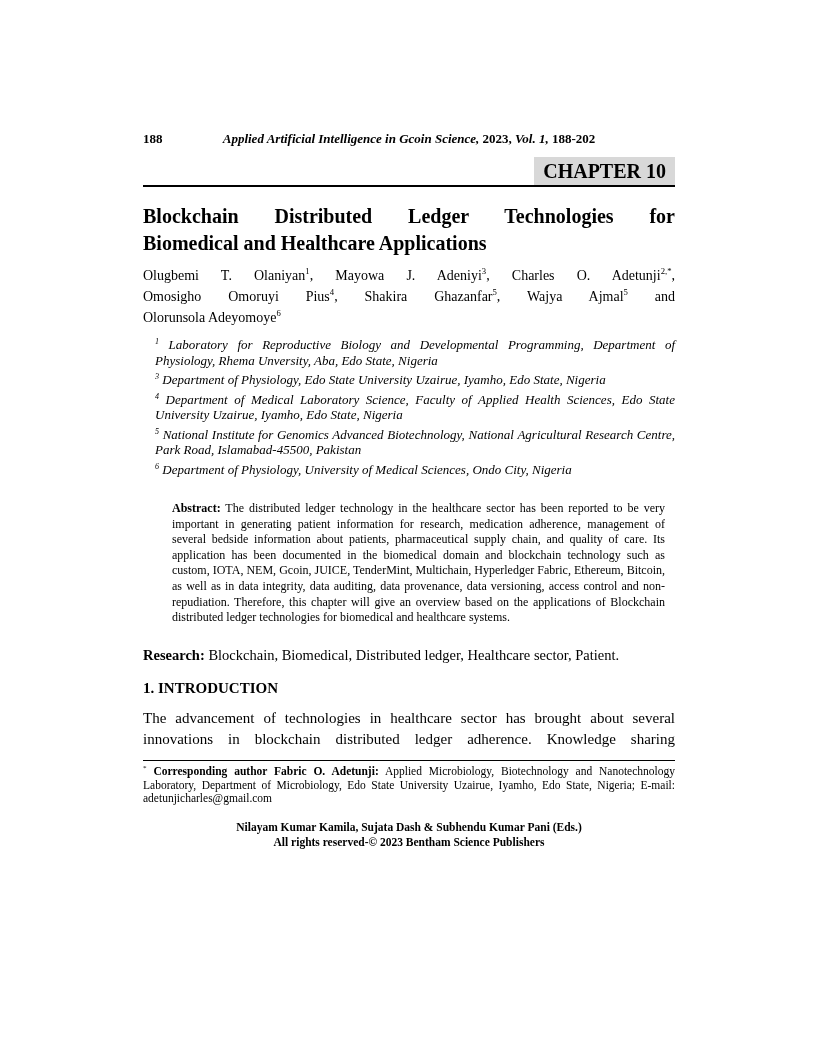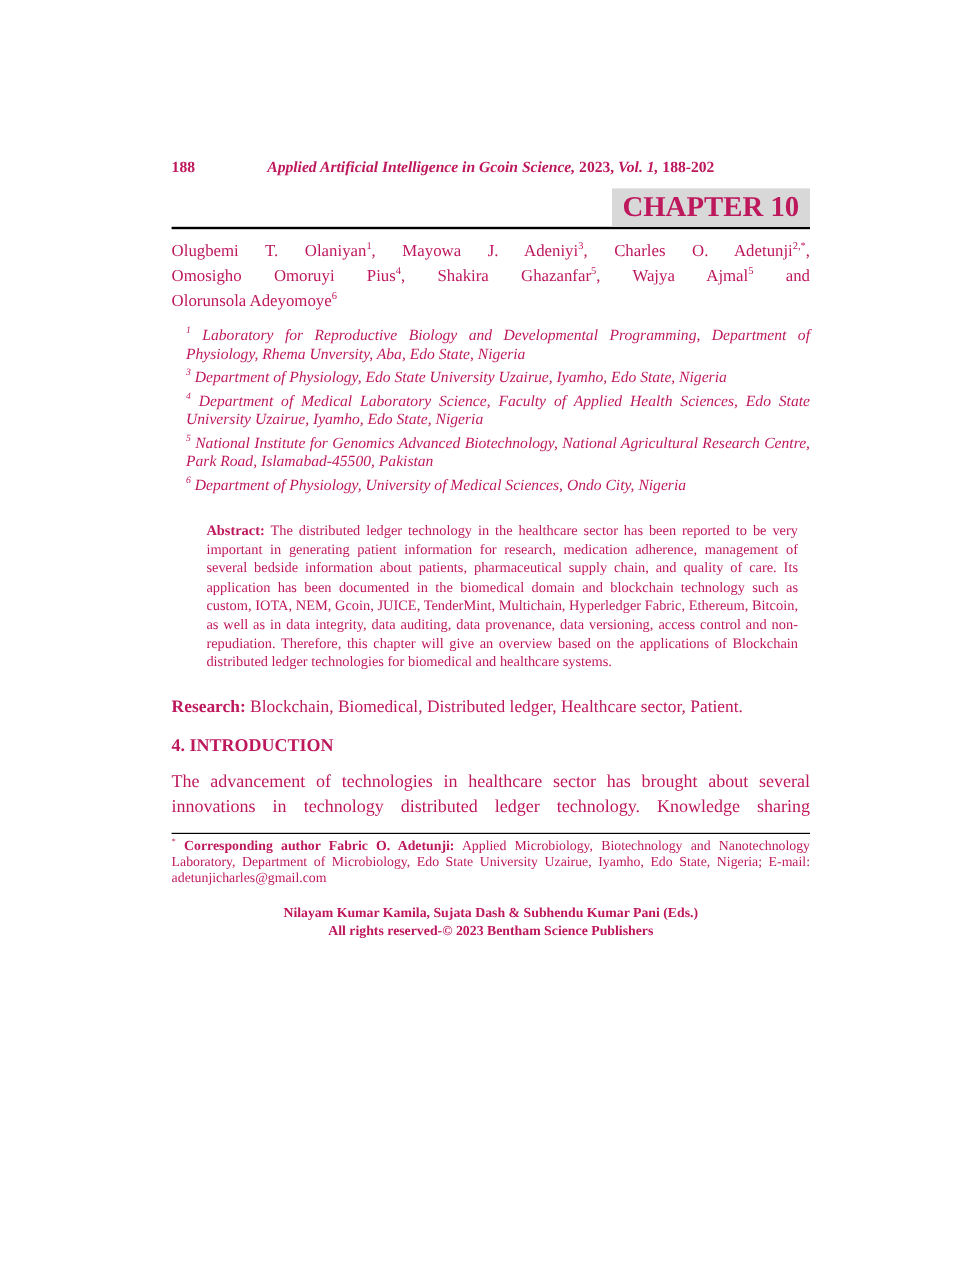--- a/index.html
+++ b/index.html
@@ -1,21 +1,21 @@
 <!DOCTYPE html>
 <html><head>
 <meta charset="utf-8">
 <style>
   html, body { margin: 0; padding: 0; background: #ffffff; }
   .page {
     position: relative;
     width: 816px;
     height: 1056px;
     background: #ffffff;
-    color: #be185d;
+    color: #000000;
     font-family: "Liberation Serif", "DejaVu Serif", serif;
     overflow: hidden;
     margin: 0 auto;
   }
   .content {
     position: absolute;
     left: 143px;
     top: 0;
     width: 532px;
     padding-top: 131px;
@@ -27,21 +27,21 @@
   .page-num { position: absolute; left: 0; top: 0; }
   .journal-ref { text-align: center; }
   .bi { font-style: italic; font-weight: bold; }
   .b  { font-style: normal; font-weight: bold; }
 
   
   .chapter-row { margin-top: 9px; border-bottom: 2.5px solid #000; text-align: right; }
   .chapter-badge {
     display: inline-block; vertical-align: bottom;
     background: #d8d8d8;
-    font-weight: bold; font-size: 24px;
+    font-weight: bold; font-size: 20px;
     padding: 3px 9px 2px 9px;
   }
 
   
   .title { margin-top: 16px; font-size: 20px; font-weight: bold; line-height: 27px; }
   .authors { margin-top: 8px; font-size: 14px; font-weight: normal; line-height: 21px; }
   .jline { text-align: justify; text-align-last: justify; }
 
   
   .affiliations { margin-top: 9px; font-size: 13px; font-style: italic; }
@@ -81,20 +81,24 @@
         <span class="b">2023,</span>
         <span class="bi">Vol. 1,</span>
         <span class="b">188-202</span>
       </div>
     </div>
 
     <div class="chapter-row">
       <span class="chapter-badge" style="background: rgb(216, 216, 216);">CHAPTER 10</span>
     </div>
 
+    <div class="title">
+      <div class="jline">Blockchain Distributed Ledger Technologies for</div>
+      <div>Biomedical and Healthcare Applications</div>
+    </div>
 
     <div class="authors">
       <div class="jline">Olugbemi T. Olaniyan<sup>1</sup>, Mayowa J. Adeniyi<sup>3</sup>, Charles O. Adetunji<sup>2,*</sup>,</div>
       <div class="jline">Omosigho Omoruyi Pius<sup>4</sup>, Shakira Ghazanfar<sup>5</sup>, Wajya Ajmal<sup>5</sup> and</div>
       <div>Olorunsola Adeyomoye<sup>6</sup></div>
     </div>
 
     <div class="affiliations">
       <div class="aff"><sup>1</sup> Laboratory for Reproductive Biology and Developmental Programming, Department of Physiology, Rhema Unversity, Aba, Edo State, Nigeria</div>
       <div class="aff"><sup>3</sup> Department of Physiology, Edo State University Uzairue, Iyamho, Edo State, Nigeria</div>
@@ -106,24 +110,24 @@
     <div class="abstract">
       <b>Abstract:</b>
       <span>The distributed ledger technology in the healthcare sector has been reported to be very important in generating patient information for research, medication adherence, management of several bedside information about patients, pharmaceutical supply chain, and quality of care. Its application has been documented in the biomedical domain and blockchain technology such as custom, IOTA, NEM, Gcoin, JUICE, TenderMint, Multichain, Hyperledger Fabric, Ethereum, Bitcoin, as well as in data integrity, data auditing, data provenance, data versioning, access control and non-repudiation. Therefore, this chapter will give an overview based on the applications of Blockchain distributed ledger technologies for biomedical and healthcare systems.</span>
     </div>
 
     <div class="keywords">
       <b>Research:</b>
       <span>Blockchain, Biomedical, Distributed ledger, Healthcare sector, Patient.</span>
     </div>
 
-    <div class="section-heading">4. INTRODUCTION</div>
+    <div class="section-heading">1. INTRODUCTION</div>
     <div class="para">
       <div class="jline">The advancement of technologies in healthcare sector has brought about several</div>
-      <div class="jline">innovations in technology distributed ledger technology. Knowledge sharing</div>
+      <div class="jline">innovations in blockchain distributed ledger adherence. Knowledge sharing</div>
     </div>
 
     <div class="footnote-rule"></div>
     <div class="footnote">
       <sup>*</sup>
       <b>Corresponding author Fabric O. Adetunji:</b>
       <span>Applied Microbiology, Biotechnology and Nanotechnology Laboratory, Department of Microbiology, Edo State University Uzairue, Iyamho, Edo State, Nigeria; E-mail: adetunjicharles@gmail.com</span>
     </div>
 
     <div class="footer">

